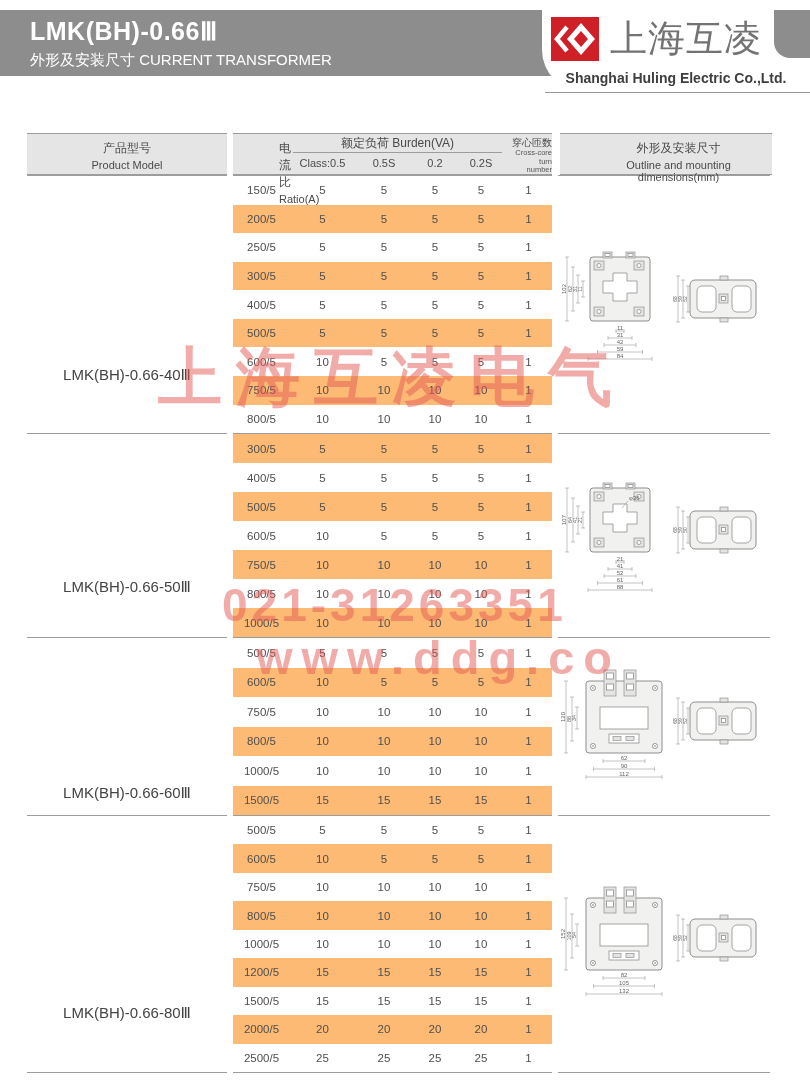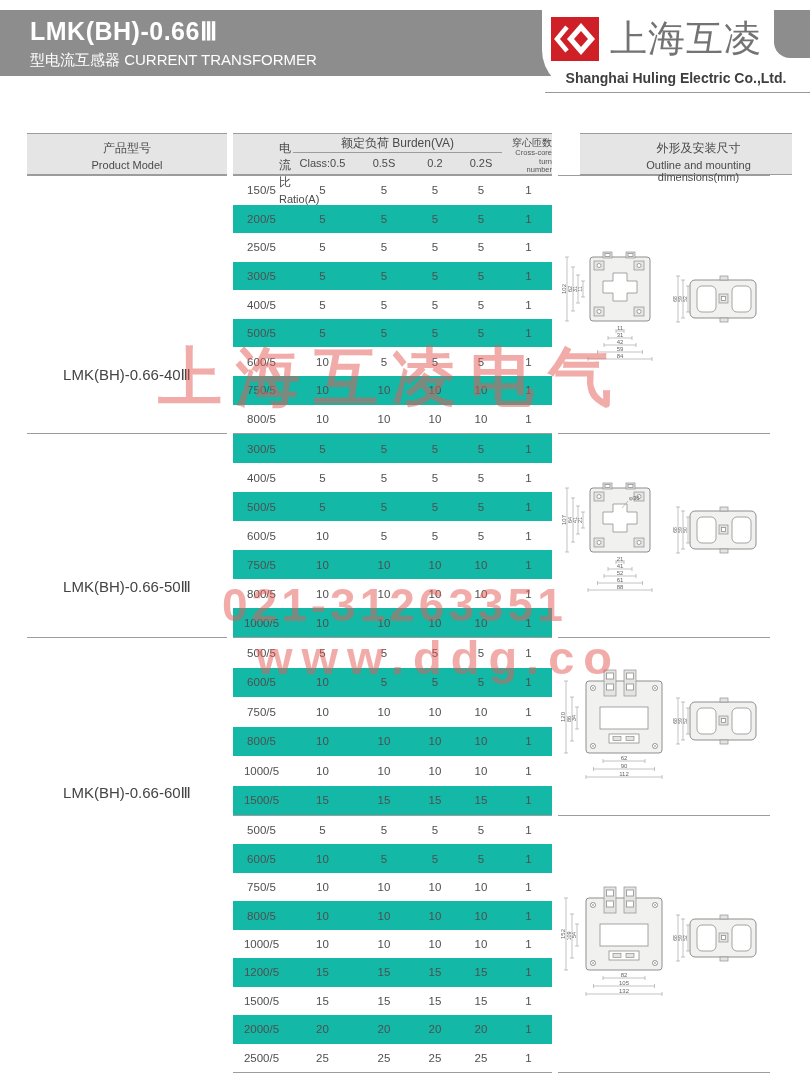--- a/index.html
+++ b/index.html
@@ -15,63 +15,63 @@
   .band-corner{position:absolute;right:0;top:10px;width:36px;height:48px;background:#8d8d8d;
                border-bottom-left-radius:16px;z-index:3;}
   .logo-row{position:absolute;left:8px;top:14px;display:flex;align-items:center;gap:10px;}
   .brand-cn{font-size:37px;color:#737373;font-weight:normal;letter-spacing:1px;}
   .brand-en{position:absolute;left:6px;top:70px;width:256px;font-size:14px;font-weight:bold;color:#3e3e3e;text-align:center;}
   
   .thead{position:absolute;top:133px;height:42px;background:#e5e5e5;box-sizing:border-box;
          border-top:1px solid #9c9c9c;border-bottom:1px solid #9c9c9c;color:#4a4a4a;z-index:4;}
   .thead-left{left:27px;width:200px;text-align:center;}
   .thead-mid{left:233px;width:319px;display:grid;grid-template-columns:57px 215px 47px;}
-  .thead-right{left:580px;width:212px;text-align:center;padding-left:25px;}
+  .thead-right{left:560px;width:212px;text-align:center;padding-left:25px;}
   .h-cn{font-size:12px;margin-top:6px;}
   .h-en{font-size:11px;margin-top:2px;}
   .h-ratio{text-align:center;padding-left:46px;}
   .burden-title{font-size:12px;text-align:center;line-height:18px;border-bottom:1px solid #9c9c9c;margin:0 3px;}
   .burden-classes{display:grid;grid-template-columns:65px 58px 44px 48px;font-size:11px;text-align:center;
                   align-items:center;height:20px;}
   .h-turns{text-align:right;line-height:1;}
   .h-cn-s{font-size:10px;margin-top:4px;}
   .h-en-xs{font-size:7.5px;margin-top:1px;color:#555;}
   
   .section{position:absolute;left:27px;width:743px;z-index:3;}
   .sec-left{position:absolute;left:0;top:0;bottom:0;width:200px;border-top:1px solid #9c9c9c;}
   .sec-mid{position:absolute;left:206px;top:0;bottom:0;width:319px;border-top:1px solid #9c9c9c;
            display:flex;flex-direction:column;box-sizing:border-box;}
   .sec-right{position:absolute;left:531px;top:0;bottom:0;width:212px;border-top:1px solid #9c9c9c;
              display:flex;align-items:center;justify-content:center;}
   .section.last .sec-left,.section.last .sec-mid,.section.last .sec-right{border-bottom:1px solid #9c9c9c;}
   .model-label{position:absolute;left:0;width:200px;text-align:center;font-size:15px;color:#444;}
   .trow{flex:1;display:grid;grid-template-columns:57px 65px 58px 44px 48px 47px;align-items:center;
         text-align:center;font-size:11.5px;color:#4f4f4f;}
-  .trow.shaded{background:#14b8a6;}
+  .trow.shaded{background:#fdba74;}
   
   .drawing .dl{stroke:#9a9a9a;stroke-width:.6;fill:none;}
   .drawing .dt{font-size:6px;fill:#666;font-family:"Liberation Sans",sans-serif;}
   .drawing .bdy{fill:#f1f1ef;stroke:#8f8f8f;stroke-width:1;}
   .drawing .det{fill:#e4e4e2;stroke:#909090;stroke-width:.7;}
   .drawing .wht{fill:#fff;stroke:#8f8f8f;stroke-width:.8;}
   
   .wm{position:absolute;color:rgba(228,90,85,.5);z-index:6;pointer-events:none;white-space:nowrap;}
   .wm1{left:158px;top:334px;font-size:64px;font-weight:bold;letter-spacing:14px;}
   .wm2{left:222px;top:578px;font-size:46px;font-weight:bold;letter-spacing:4px;}
   .wm3{left:256px;top:630px;font-size:47px;font-weight:bold;letter-spacing:9px;}
   .logo-mark{display:block;}
 </style>
 </head>
 <body>
 
 <div class="page">
 
   <div class="band">
     <div class="title">LMK(BH)-0.66Ⅲ</div>
-    <div class="subtitle">型电流互感器 CURRENT TRANSFORMER</div>
+    <div class="subtitle">外形及安装尺寸 CURRENT TRANSFORMER</div>
   </div>
 
   <div class="logo-box">
     <div class="logo-row">
       <svg class="logo-mark" width="50" height="46" viewBox="0 0 50 46">
         <rect x="1" y="1" width="48" height="44" fill="#cf2027"></rect>
         <path d="M17,11 L7,23 L17,35" stroke="#fff" stroke-width="4.5" fill="none"></path>
         <polygon points="31,7 45,23 31,39 17,23" fill="#fff"></polygon>
         <polygon points="31,15 38,23 31,31 24,23" fill="#cf2027"></polygon>
       </svg>
@@ -524,20 +524,23 @@
             <line class="dl" x1="123" y1="75" x2="127" y2="75"></line>
             <text class="dt" style="font-size:5px" transform="rotate(-90 123.5 56)" x="123.5" y="56" text-anchor="middle">59</text>
             <line class="dl" x1="130" y1="43" x2="130" y2="69"></line>
             <line class="dl" x1="128" y1="43" x2="132" y2="43"></line>
             <line class="dl" x1="128" y1="69" x2="132" y2="69"></line>
             <text class="dt" style="font-size:5px" transform="rotate(-90 128.5 56)" x="128.5" y="56" text-anchor="middle">52</text>
           </svg>
         </div>
       </div>
       <div class="section last" style="top: 815px; height: 258px;">
+        <div class="sec-left">
+          <div class="model-label" style="top: 188px;">LMK(BH)-0.66-80Ⅲ</div>
+        </div>
         <div class="sec-mid">
           <div class="trow">
             <span>500/5</span>
             <span>5</span>
             <span>5</span>
             <span>5</span>
             <span>5</span>
             <span>1</span>
           </div>
           <div class="trow shaded">

